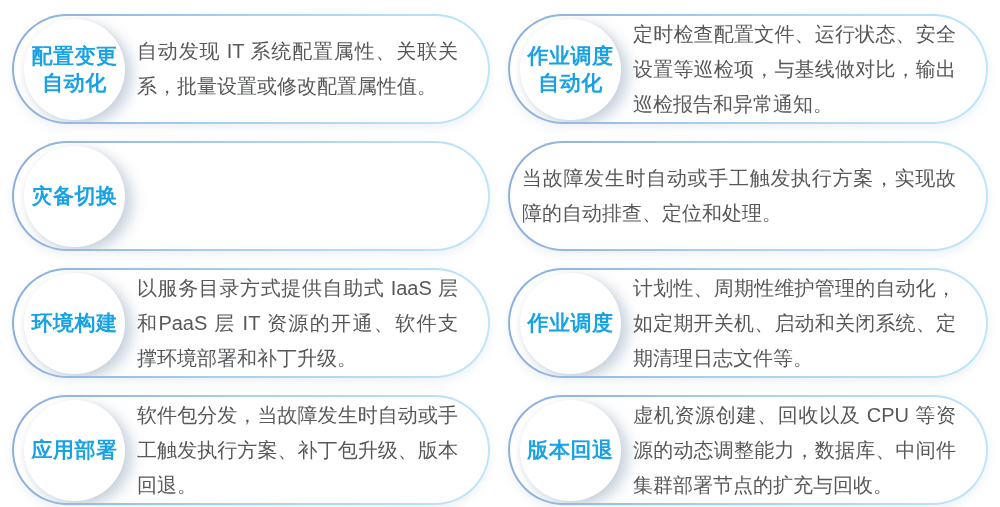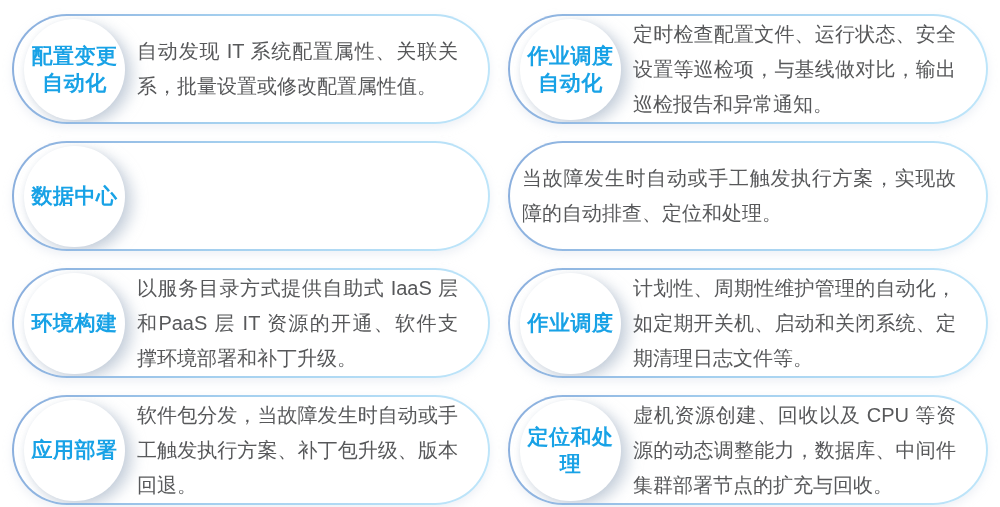--- a/index.html
+++ b/index.html
@@ -97,21 +97,21 @@
           </div>
         </div>
         <div class="desc">定时检查配置文件、运行状态、安全设置等巡检项，与基线做对比，输出巡检报告和异常通知。</div>
       </div>
     </div>
 
     <div class="card">
       <div class="card-inner">
         <div class="badge">
           <div class="badge-label">
-            <span>数据中心</span>
+            <span>灾备切换</span>
           </div>
         </div>
       </div>
     </div>
 
     <div class="card">
       <div class="card-inner">
         <div class="desc">当故障发生时自动或手工触发执行方案，实现故障的自动排查、定位和处理。</div>
       </div>
     </div>
@@ -146,21 +146,21 @@
           </div>
         </div>
         <div class="desc">软件包分发，当故障发生时自动或手工触发执行方案、补丁包升级、版本回退。</div>
       </div>
     </div>
 
     <div class="card">
       <div class="card-inner">
         <div class="badge">
           <div class="badge-label">
-            <span>定位和处理</span>
+            <span>版本回退</span>
           </div>
         </div>
         <div class="desc">虚机资源创建、回收以及 CPU 等资源的动态调整能力，数据库、中间件集群部署节点的扩充与回收。</div>
       </div>
     </div>
 
   </div>
 </div>
 
 </body></html>

